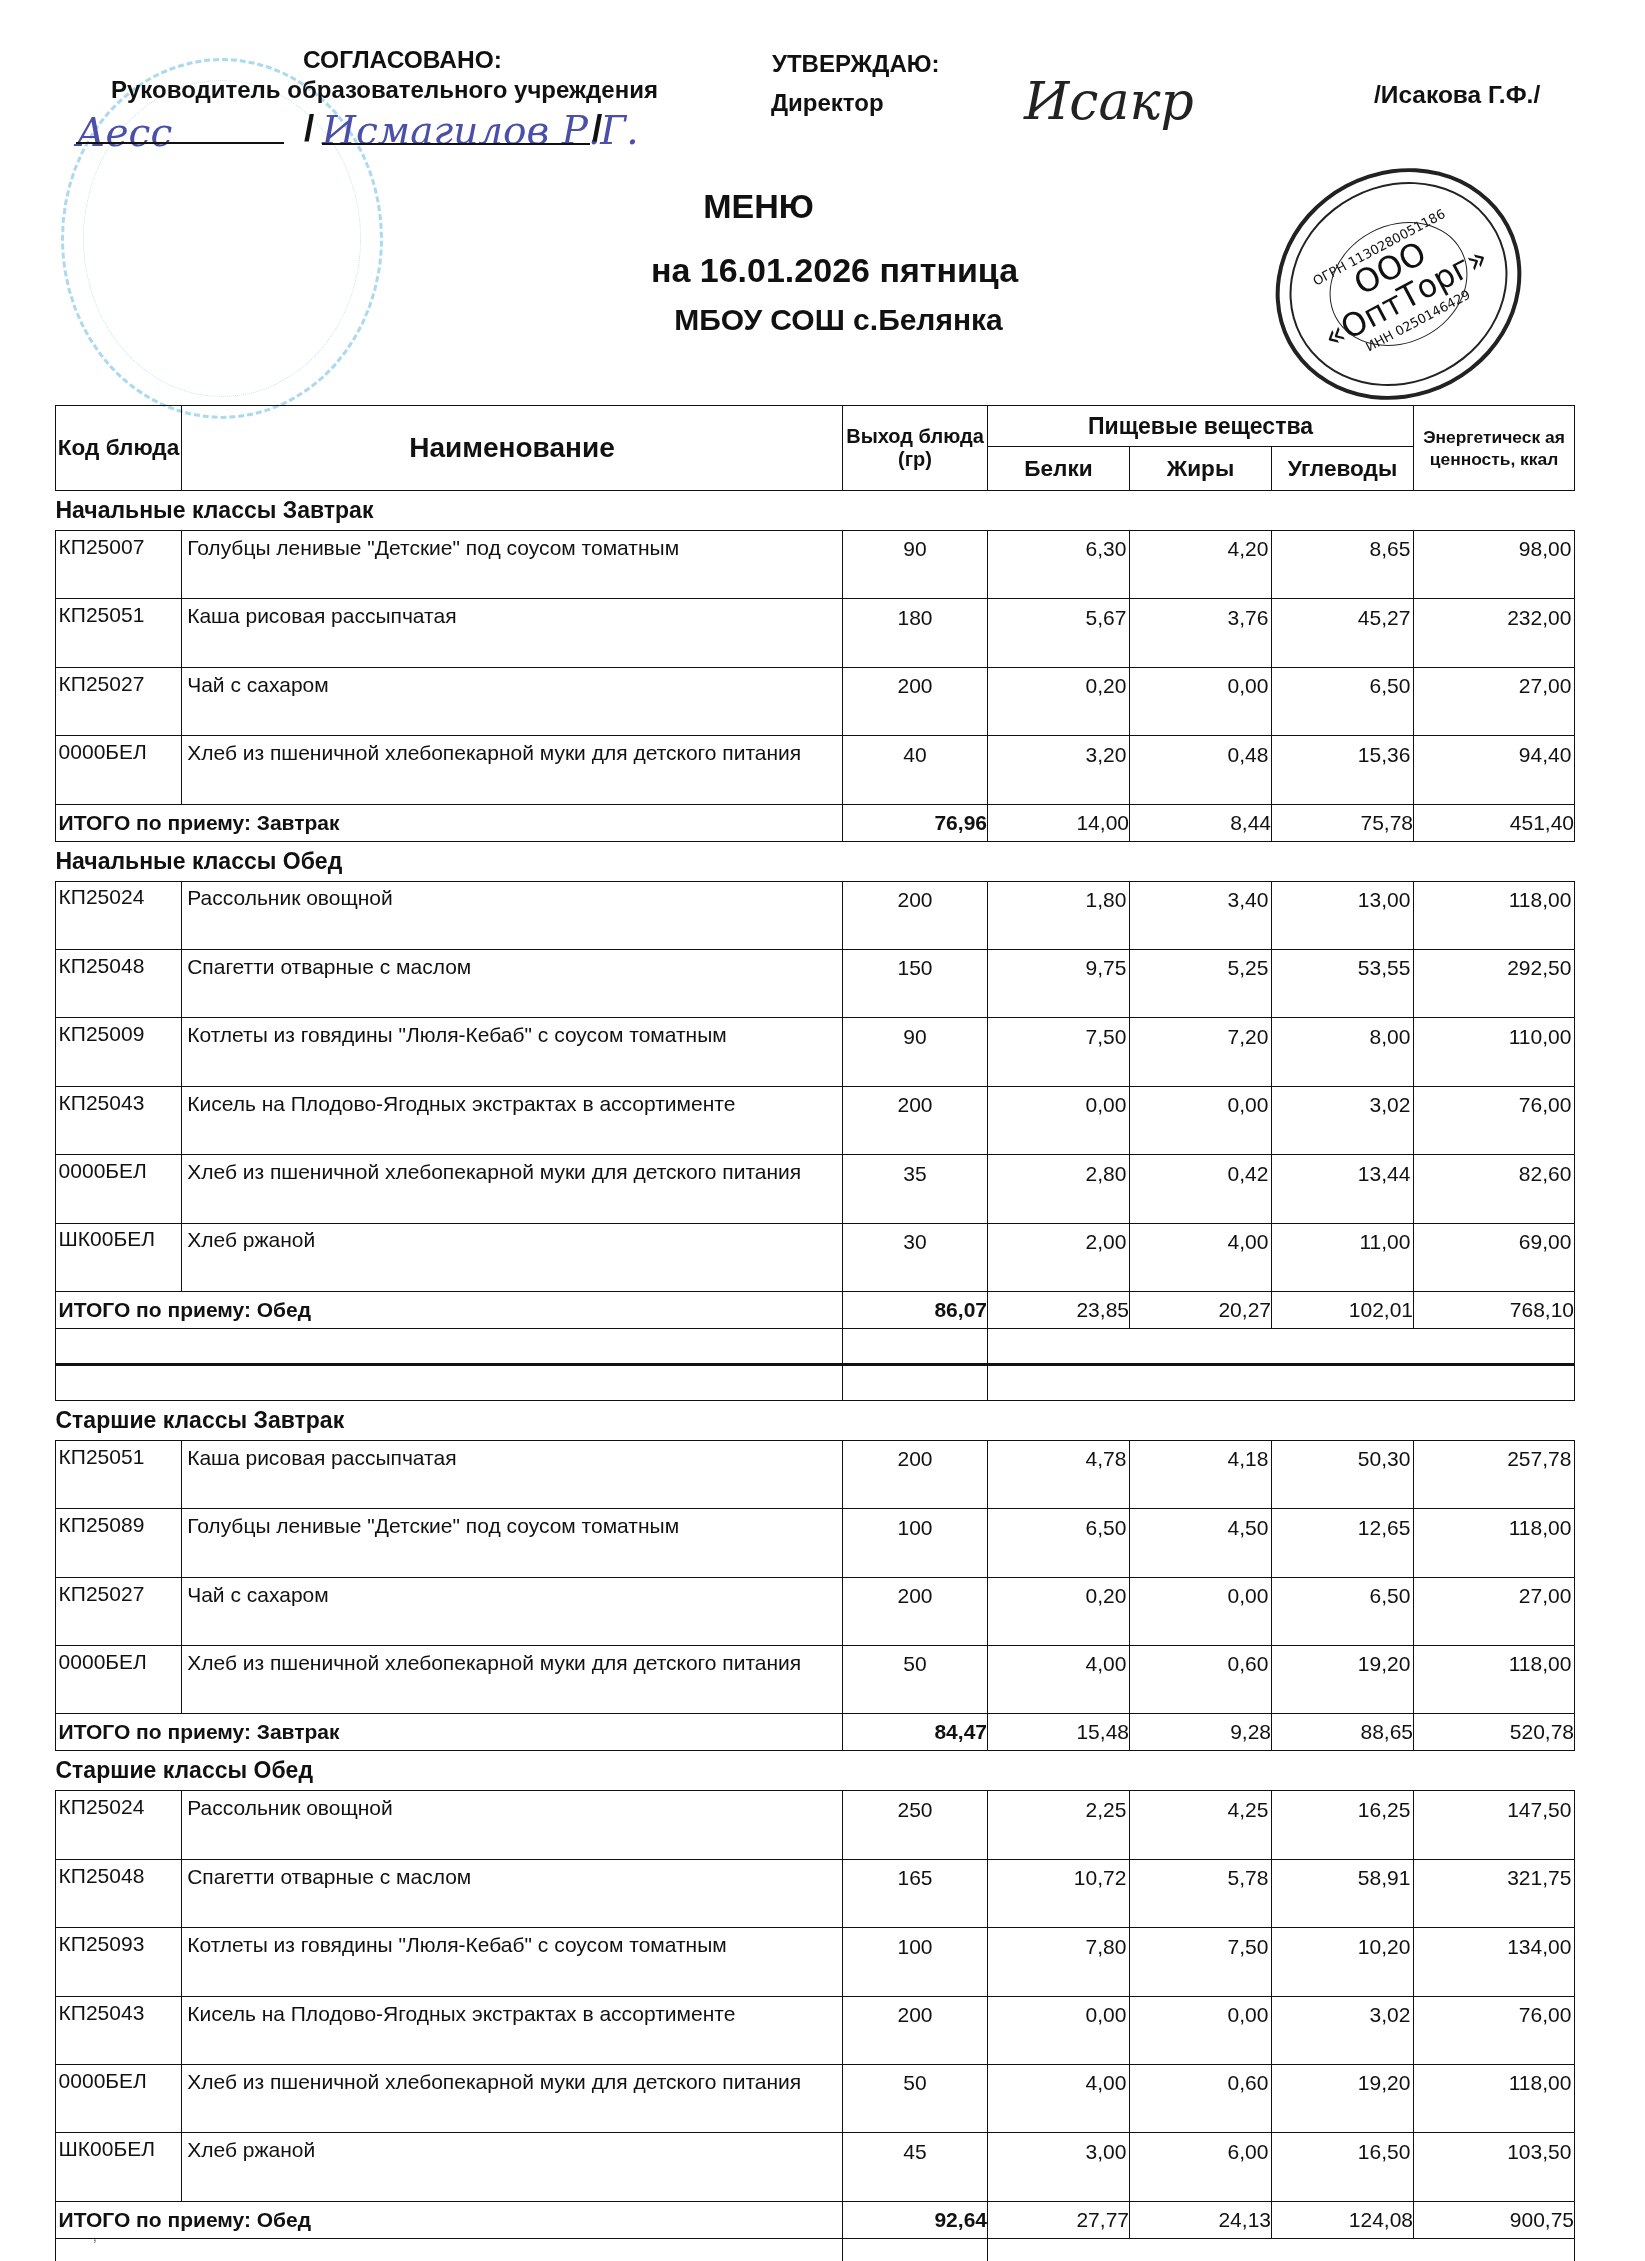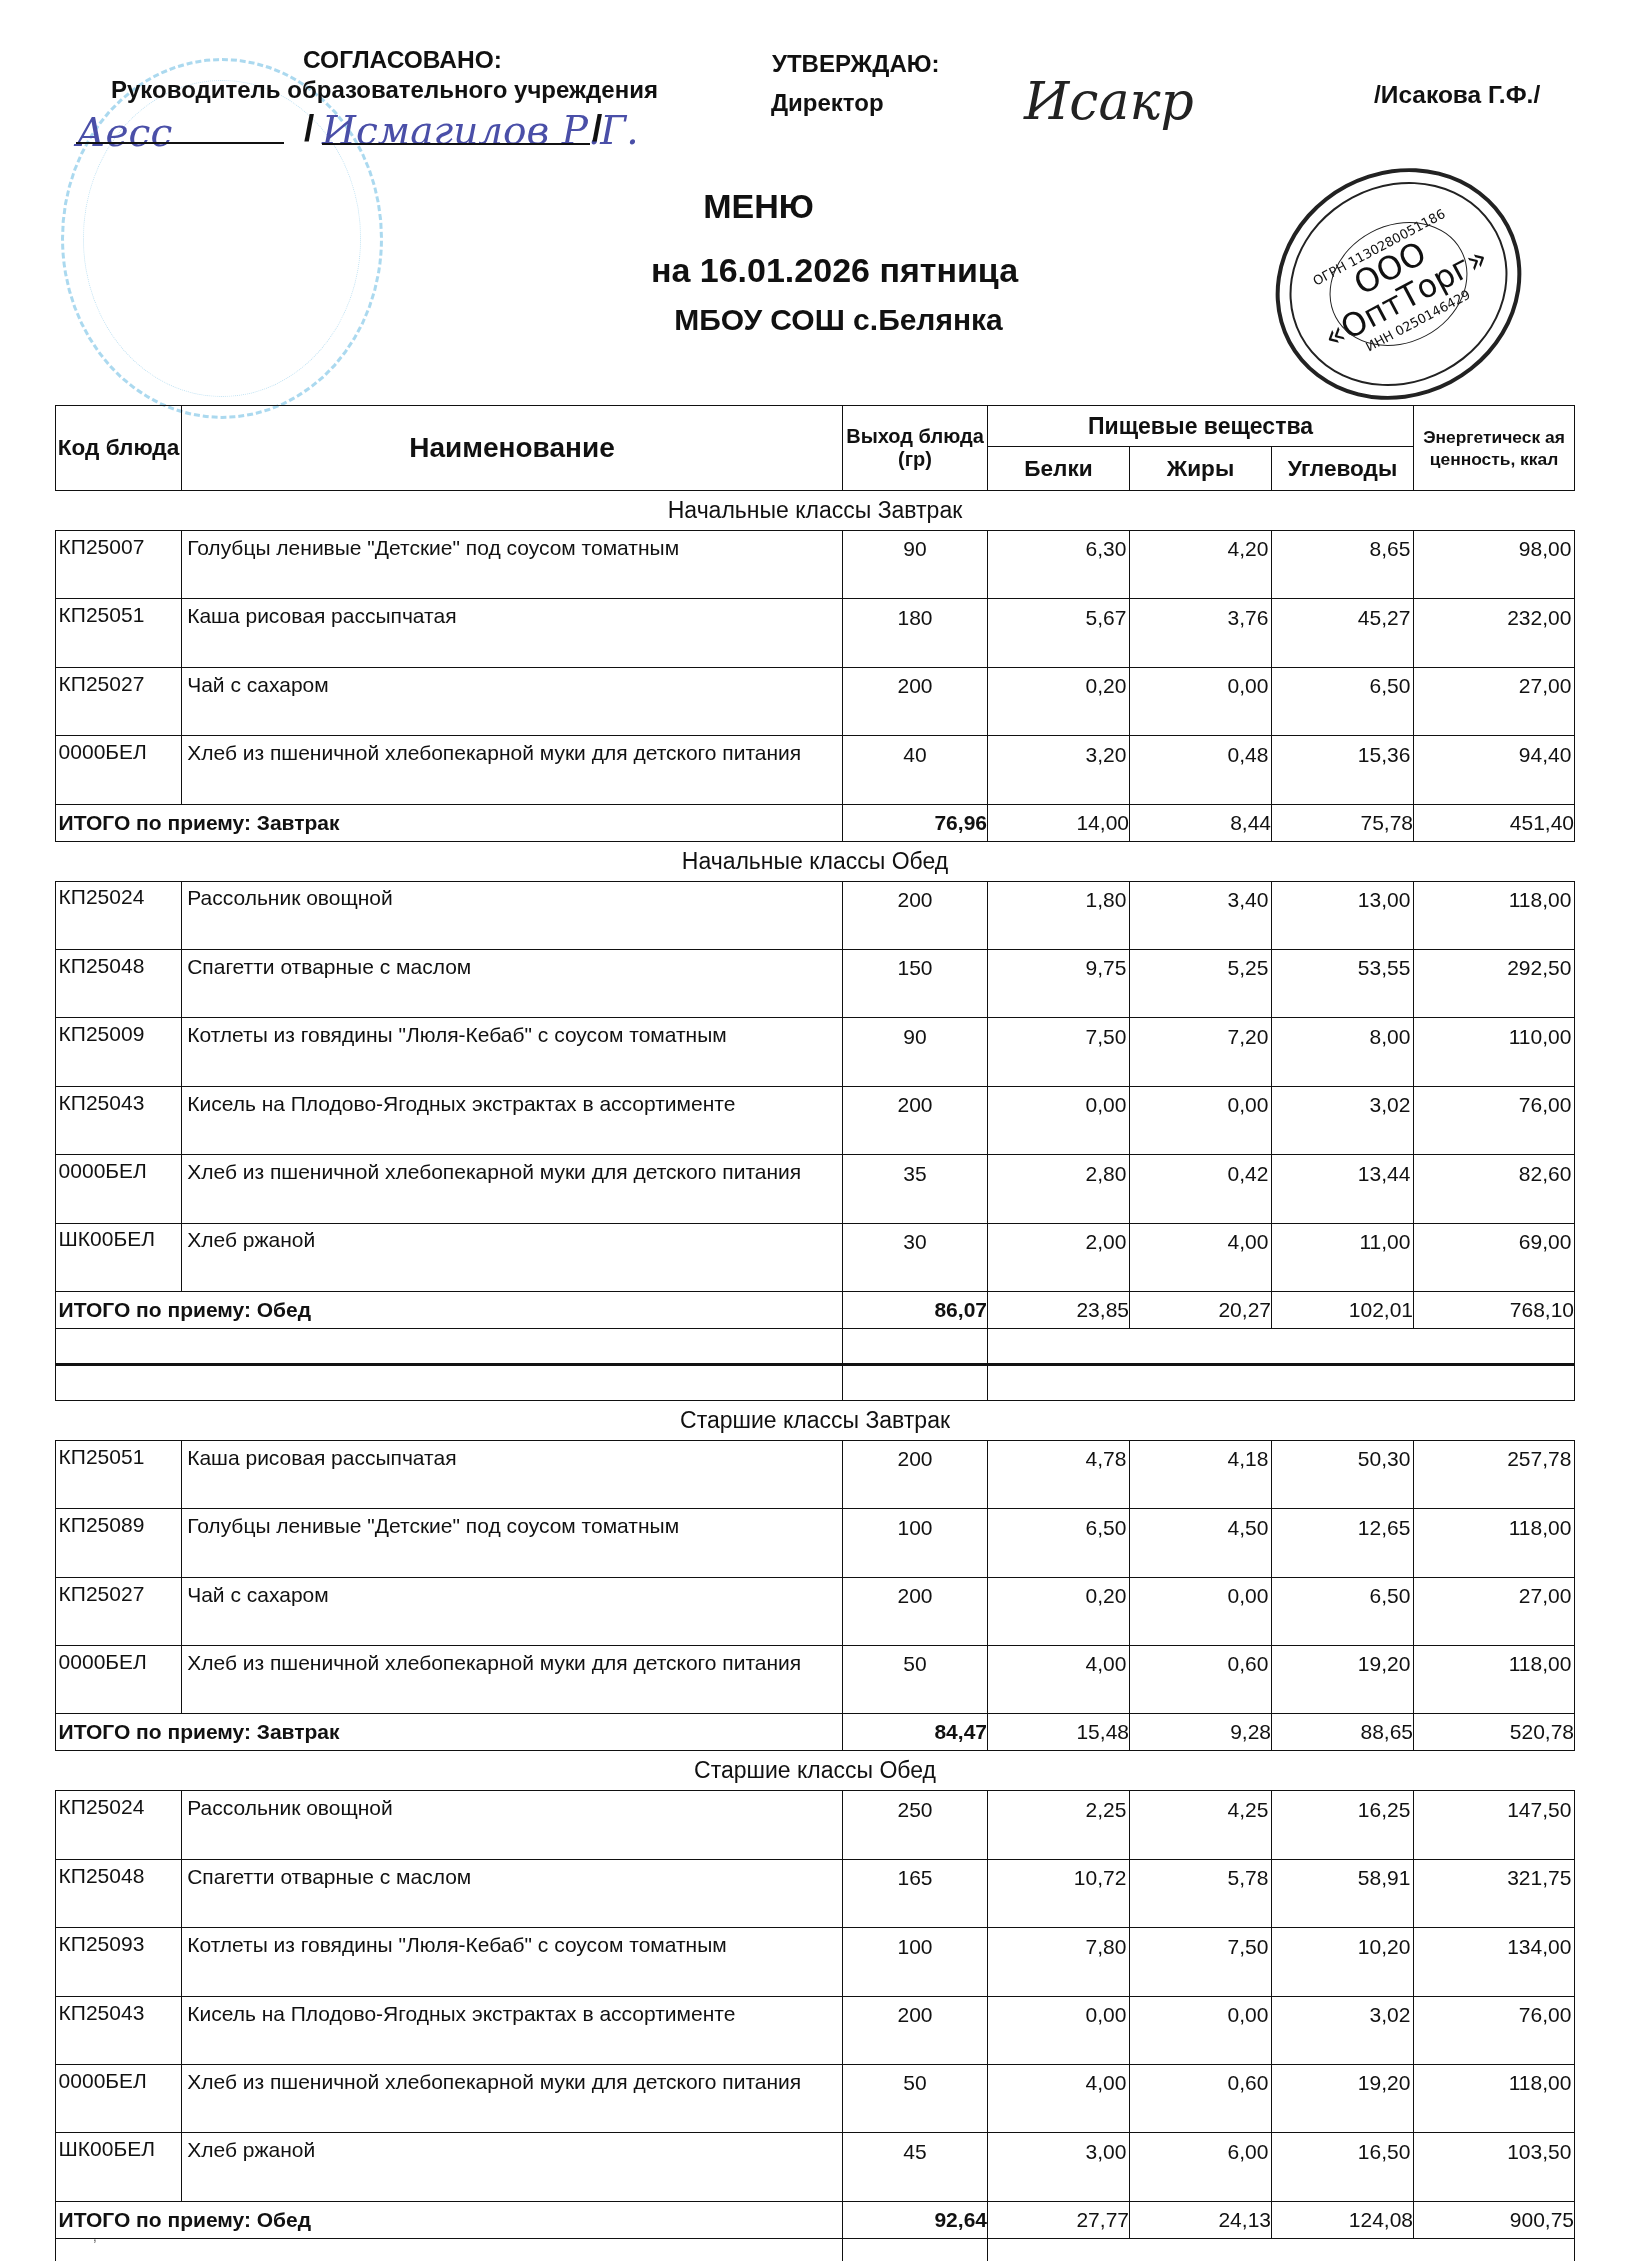--- a/index.html
+++ b/index.html
@@ -57,21 +57,21 @@
   col.c-c { width: 142px; }
   col.c-e { width: 161px; }
   .th-main { font-weight: bold; text-align: center; vertical-align: middle; }
   .th-code { font-size: 22.6px; line-height: 28px; height: 84px; }
   .th-name { font-size: 28px; }
   .th-yield { font-size: 20px; line-height: 23px; }
   .th-group { font-size: 23px; height: 40px; }
   .th-sub { font-size: 22.6px; height: 43px; }
   .th-energy { font-size: 17.4px; line-height: 22px; }
 
-  .section-row td { border-left: none; border-right: none; text-align: center; font-weight: normal; font-size: 23px; height: 39px; vertical-align: middle; }
+  .section-row td { border-left: none; border-right: none; font-weight: bold; font-size: 23px; height: 39px; vertical-align: middle; }
   .item-row td { font-size: 21px; height: 61px; }
   .cell-code { padding: 3.9px 0 0 2.6px; }
   .cell-name { padding: 3.9px 0 0 5.2px; line-height: 26px; }
   .cell-yield { text-align: center; padding-top: 6.4px; }
   .cell-num { text-align: right; padding: 6.4px 2.6px 0 0; }
   .total-row td { font-size: 21px; height: 36px; vertical-align: middle; }
   .total-label { font-weight: bold; font-size: 22.6px; padding-left: 2.6px; }
   .total-yield { font-weight: bold; text-align: right; font-size: 23px; margin-top: 8px; }
   .total-num { text-align: right; padding-right: 0; }
   .blank-row td { height: 34px; }

